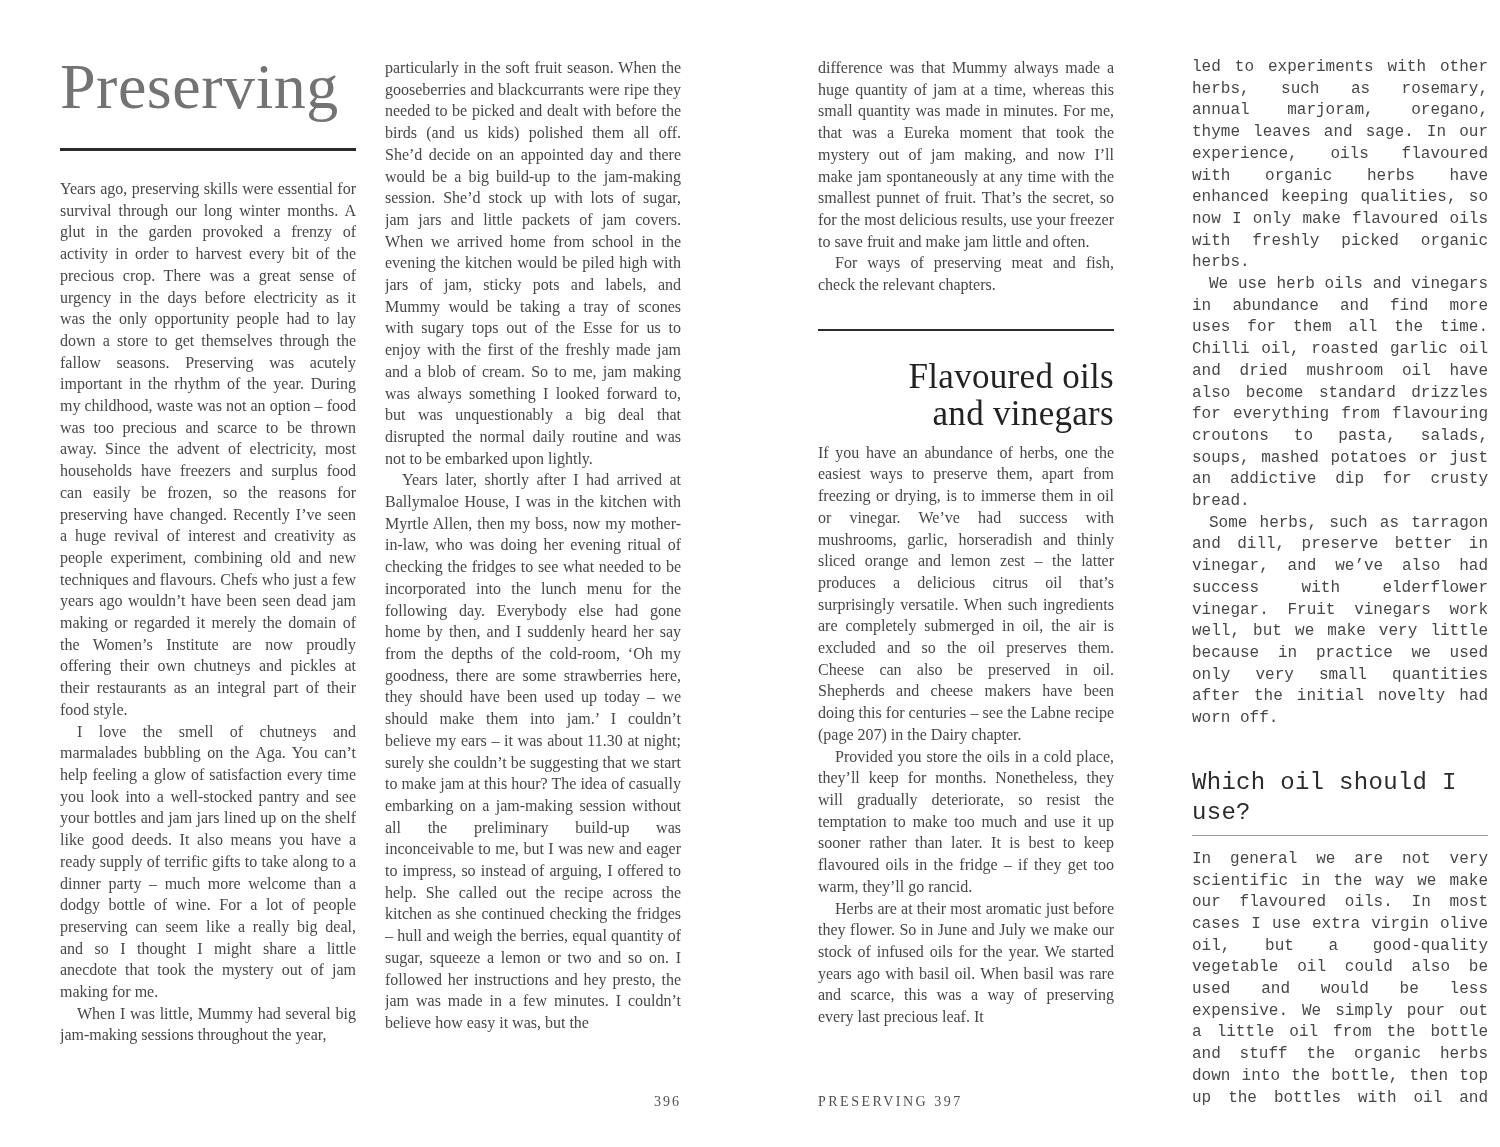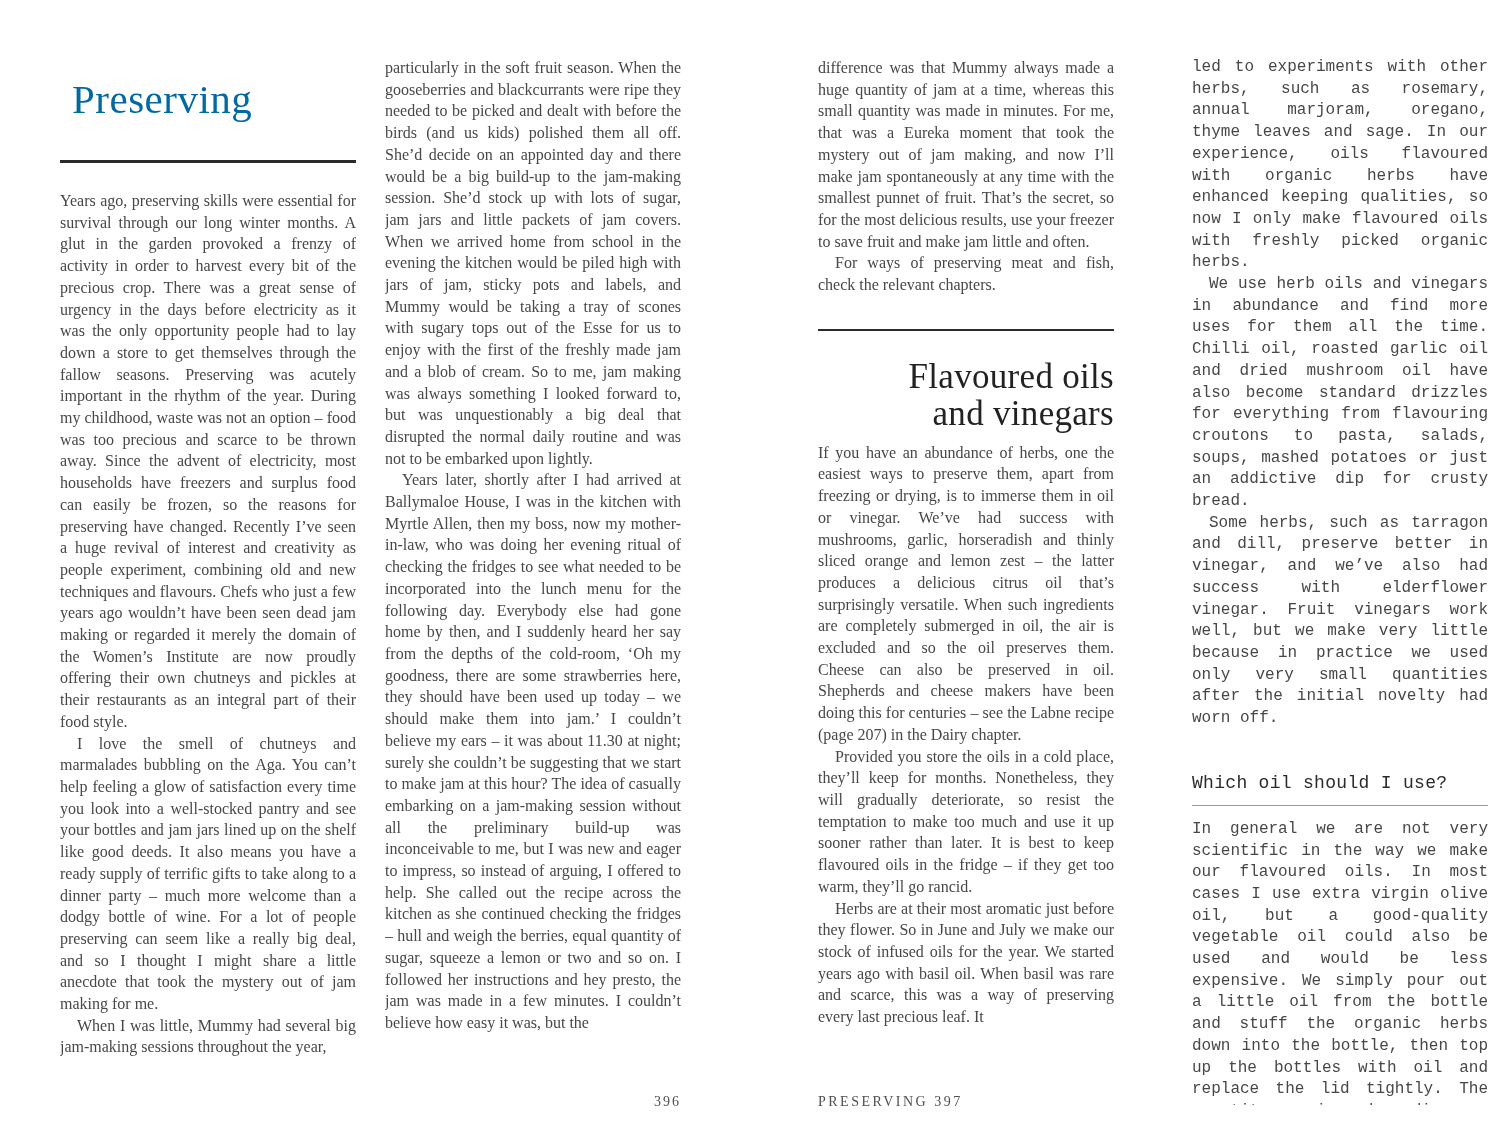--- a/index.html
+++ b/index.html
@@ -24,25 +24,25 @@
   #col1 { left: 60px; top: 56px; }
   #col2 { left: 385px; }
   #col3 { left: 818px; }
   #col4 { left: 1192px; font-family: Liberation Mono, monospace; }
 
   p { margin: 0; }
   p.indent { text-indent: 17px; }
 
   h1.chapter-title {
     font-weight: normal;
-    font-size: 41px;
+    font-size: 64px;
     line-height: 62px;
     letter-spacing: 0.5px;
-    color: #0369a1;
-    margin: 12px;
+    color: #737373;
+    margin: 0;
     text-align: left;
   }
   hr { border: 0; }
   .title-rule {
     border-top: 3px solid #2a2a2a;
     margin: 30px 0 0 0;
   }
   .col1-body { margin-top: 27px; }
 
   .section-rule {
@@ -53,21 +53,21 @@
     font-weight: normal;
     font-size: 35px;
     line-height: 37px;
     color: #222222;
     margin: 27px 0 10px 0;
     text-align: right;
     letter-spacing: 0.3px;
   }
   h3.sub-heading {
     font-weight: normal;
-    font-size: 18px;
+    font-size: 24px;
     line-height: 30px;
     color: #2b2b2b;
     margin: 38px 0 0 0;
     text-align: left;
     letter-spacing: 0.3px;
   }
   h3.sub-heading.second { margin-top: 46px; }
   .sub-rule {
     border-top: 1px solid #9b9b9b;
     margin: 7px 0 13px 0;

